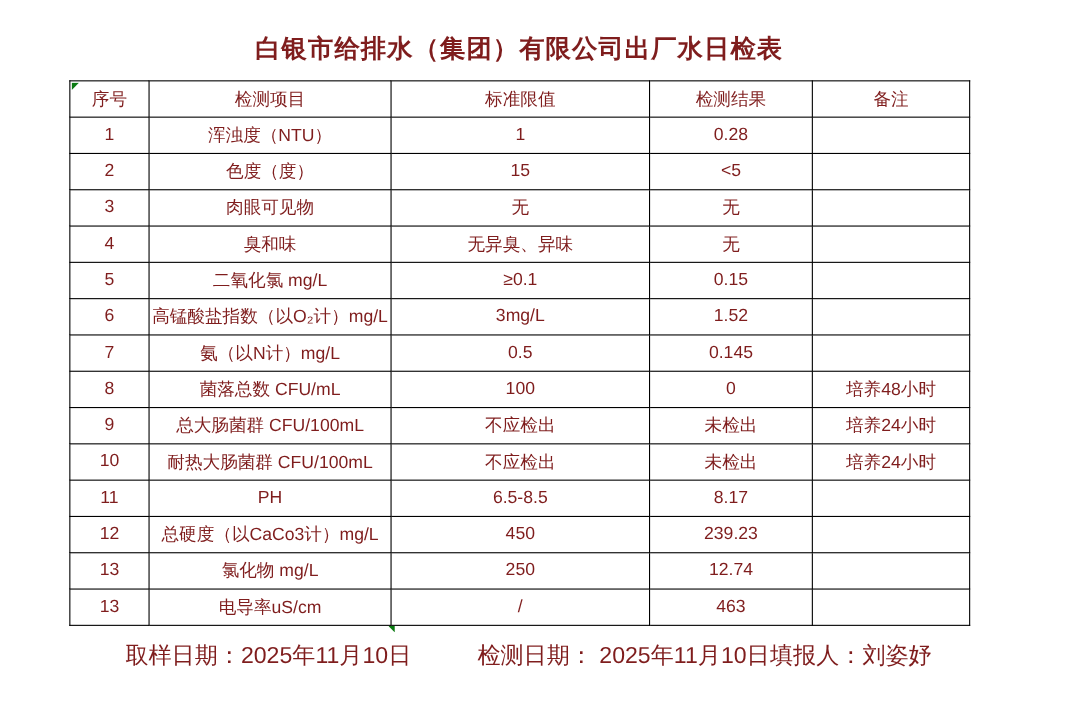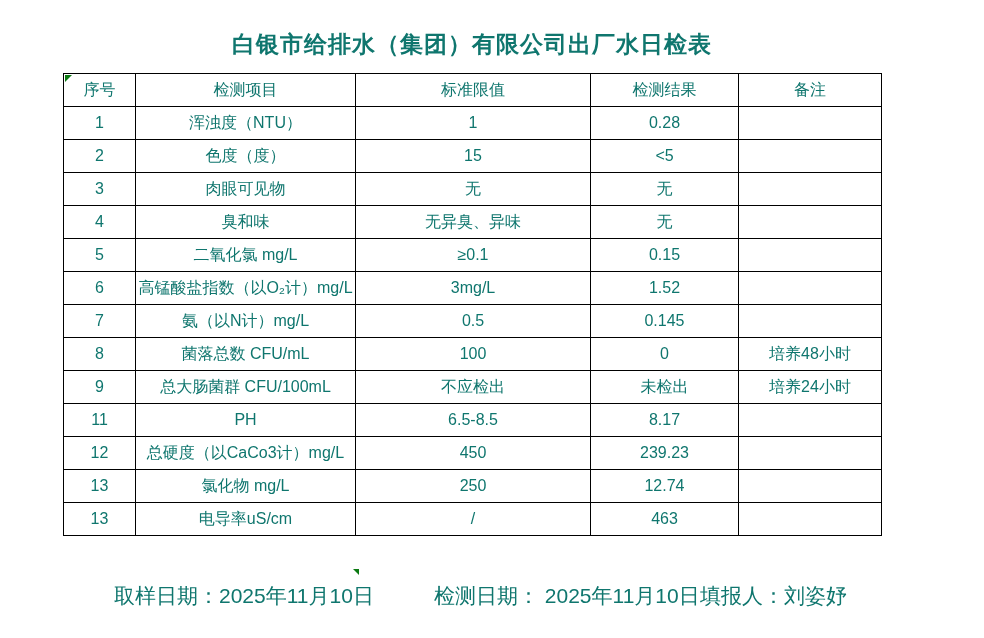--- a/index.html
+++ b/index.html
@@ -3,21 +3,21 @@
 <meta charset="utf-8">
 <style>
   * { margin: 0; padding: 0; box-sizing: border-box; }
   html, body { background: #ffffff; }
   .page {
     position: relative;
     width: 984px;
     height: 638px;
     background: #ffffff;
     font-family: "Liberation Sans", "DejaVu Sans", sans-serif;
-    color: #0f766e;
+    color: #7f1d1d;
     overflow: hidden;
   }
   .title {
     position: absolute;
     left: 63px;
     top: 27px;
     width: 818px;
     height: 34px;
     line-height: 34px;
     text-align: center;
@@ -161,20 +161,27 @@
           <td>培养48小时</td>
         </tr>
         <tr>
           <td>9</td>
           <td>总大肠菌群 CFU/100mL</td>
           <td>不应检出</td>
           <td>未检出</td>
           <td>培养24小时</td>
         </tr>
         <tr>
+          <td>10</td>
+          <td>耐热大肠菌群 CFU/100mL</td>
+          <td>不应检出</td>
+          <td>未检出</td>
+          <td>培养24小时</td>
+        </tr>
+        <tr>
           <td>11</td>
           <td>PH</td>
           <td>6.5-8.5</td>
           <td>8.17</td>
           <td></td>
         </tr>
         <tr>
           <td>12</td>
           <td>总硬度（以CaCo3计）mg/L</td>
           <td>450</td>

